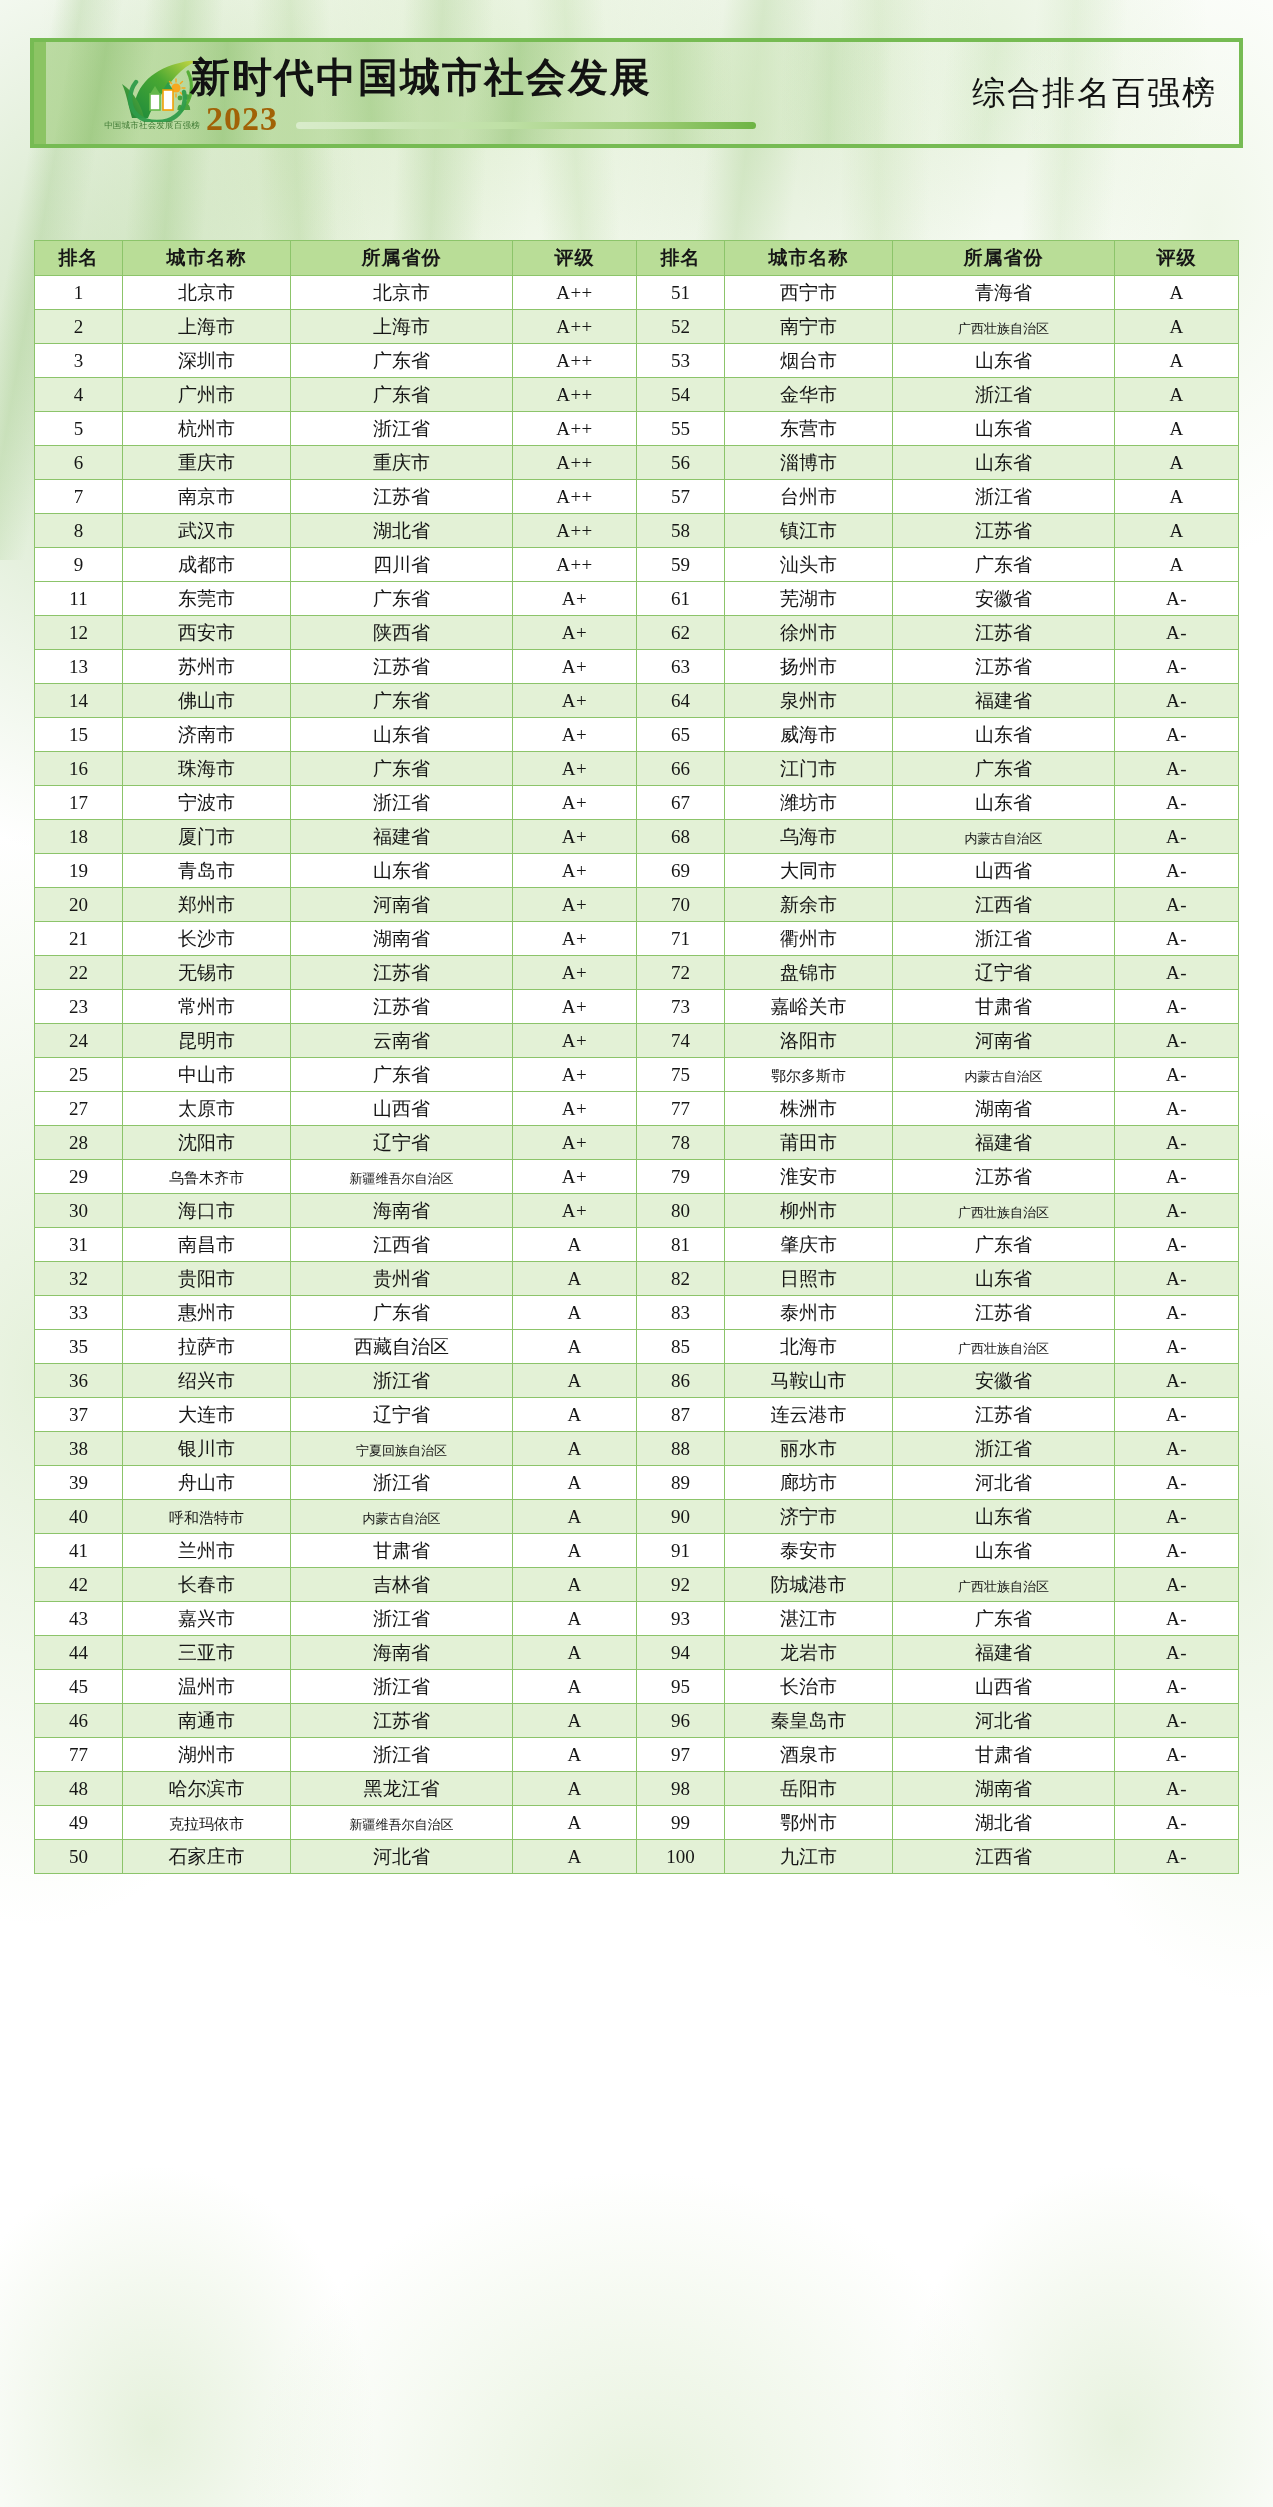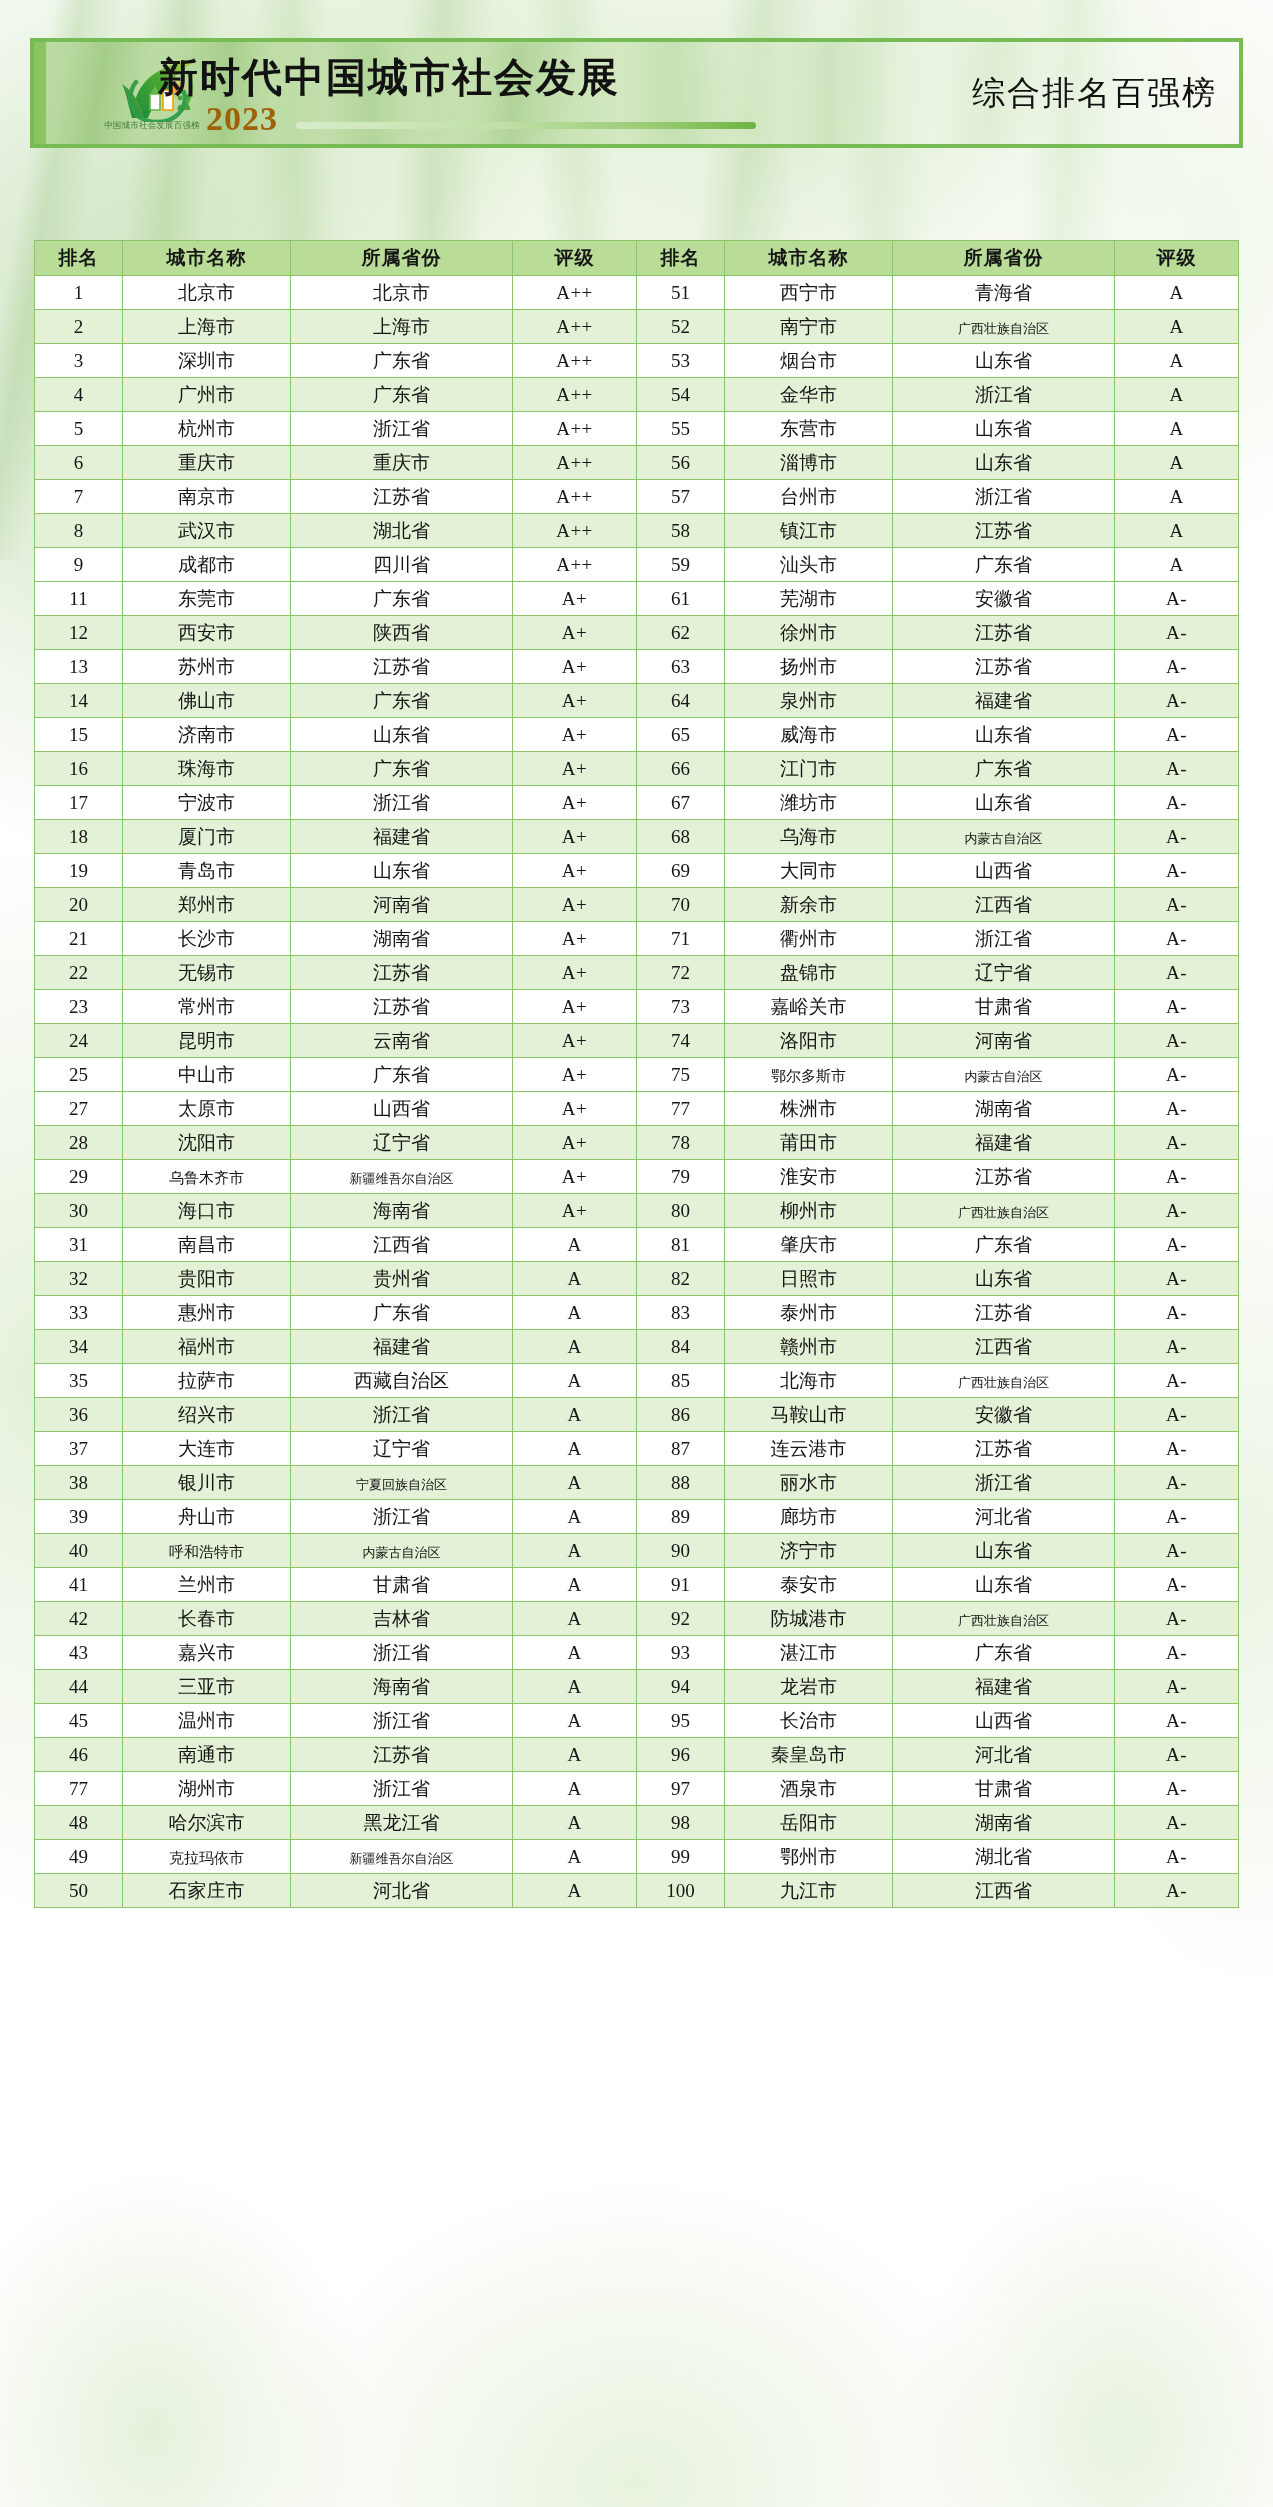--- a/index.html
+++ b/index.html
@@ -74,21 +74,21 @@
   .logo-caption{
     position:absolute;left:-3px;top:74px;width:110px;
     text-align:center;
     font-size:8.5px;line-height:10px;
     color:#3f7a34;letter-spacing:.2px;
     font-family:"Liberation Serif","DejaVu Serif",serif;
     white-space:nowrap;
   }
 
   .title-main{
-    position:absolute;left:124px;top:14px;
+    position:absolute;left:156px;top:14px;
     font-size:40px;line-height:44px;font-weight:700;
     color:#121212;letter-spacing:2px;
     font-family:"Liberation Serif","DejaVu Serif",serif;
     white-space:nowrap;
   }
   .title-year{
     position:absolute;left:172px;top:58px;
     font-size:34px;line-height:38px;font-weight:700;
     color:#a16207;letter-spacing:1px;
     font-family:"Liberation Serif","DejaVu Serif",serif;
@@ -544,30 +544,20 @@
         <tr class="row-odd">
           <td class="rank-no">33</td>
           <td class="city">惠州市</td>
           <td class="prov">广东省</td>
           <td class="grade">A</td>
           <td class="rank-no">83</td>
           <td class="city">泰州市</td>
           <td class="prov">江苏省</td>
           <td class="grade">A-</td>
         </tr>
-        <tr class="row-even">
-          <td class="rank-no">34</td>
-          <td class="city">福州市</td>
-          <td class="prov">福建省</td>
-          <td class="grade">A</td>
-          <td class="rank-no">84</td>
-          <td class="city">赣州市</td>
-          <td class="prov">江西省</td>
-          <td class="grade">A-</td>
-        </tr>
         <tr class="row-odd">
           <td class="rank-no">35</td>
           <td class="city">拉萨市</td>
           <td class="prov">西藏自治区</td>
           <td class="grade">A</td>
           <td class="rank-no">85</td>
           <td class="city">北海市</td>
           <td class="prov"><span class="long">广西壮族自治区</span></td>
           <td class="grade">A-</td>
         </tr>

